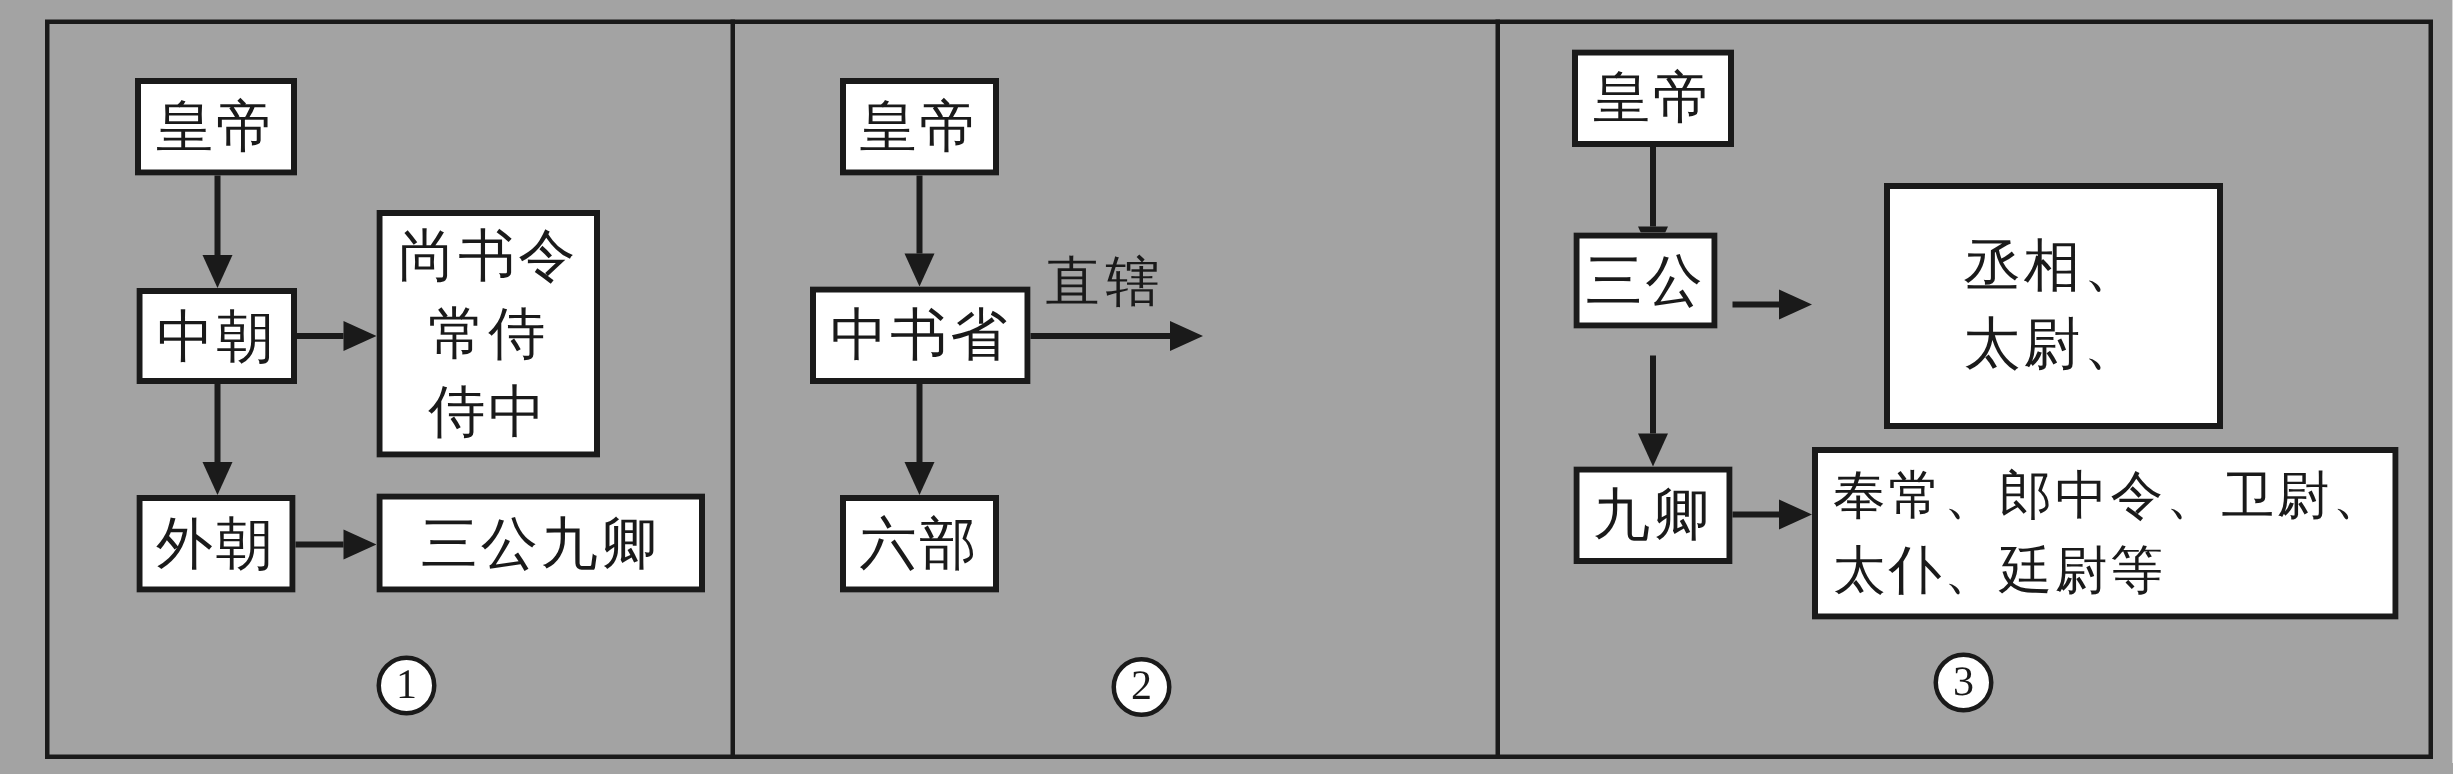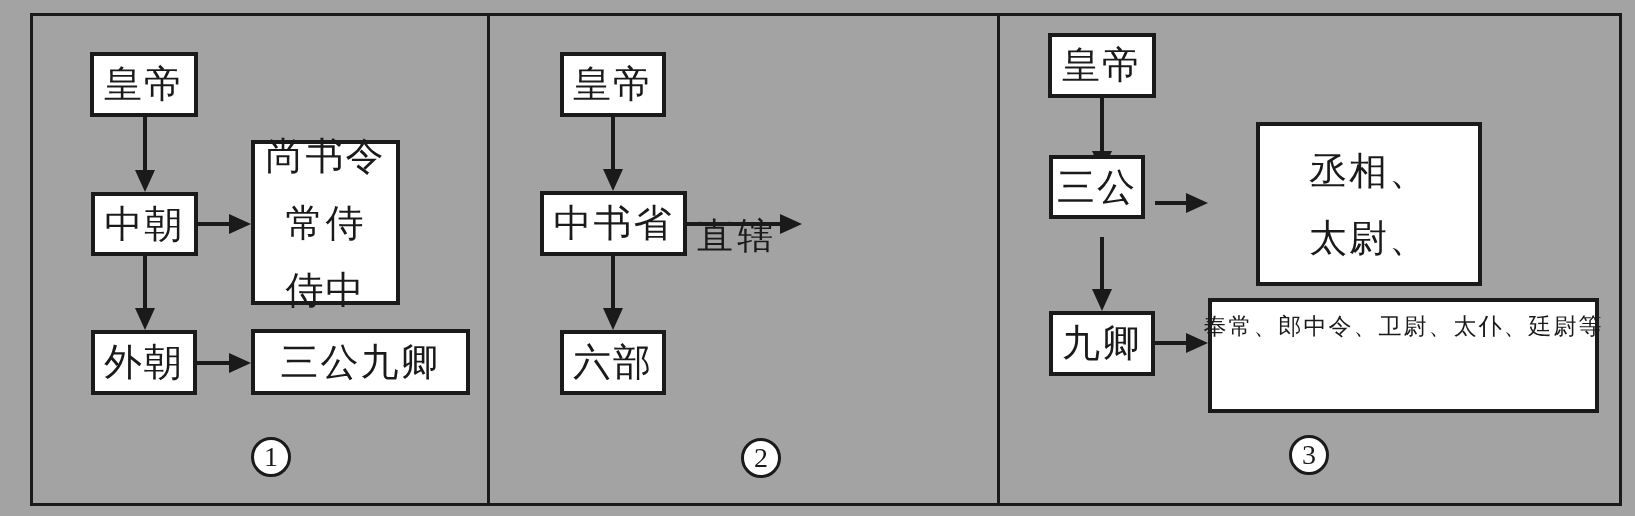--- a/index.html
+++ b/index.html
@@ -18,44 +18,44 @@
     border: 3px solid #1a1a1a; background: transparent;
   }
   .divider { position: absolute; top: 13px; width: 3px; height: 493px; background: #1a1a1a; }
 
   .box {
     position: absolute; box-sizing: border-box;
     border: 4px solid #1a1a1a; background: #ffffff;
     display: flex; align-items: center; justify-content: center;
     font-size: 38px; letter-spacing: 2px; white-space: nowrap;
   }
-  .box.multi { flex-direction: column; line-height: 52px; gap: 15px; }
+  .box.multi { flex-direction: column; line-height: 52px; }
   .box .line { display: block; text-align: center; }
 
   .box-fengchang {
-    font-size: 23px; line-height: 50px;
-    flex-direction: row; align-items: flex-start; justify-content: center;
+    font-size: 35px; line-height: 50px;
+    flex-direction: column; align-items: flex-start; justify-content: center;
     padding: 0 10px;
   }
   .box-fengchang .line { text-align: left; }
 
   .shaft-v { position: absolute; width: 4px; background: #1a1a1a; }
   .shaft-h { position: absolute; height: 4px; background: #1a1a1a; }
   .head-down {
     position: absolute; width: 0; height: 0;
     border-left: 10px solid transparent; border-right: 10px solid transparent;
     border-top: 22px solid #1a1a1a;
   }
   .head-right {
     position: absolute; width: 0; height: 0;
     border-top: 10px solid transparent; border-bottom: 10px solid transparent;
     border-left: 22px solid #1a1a1a;
   }
 
-  .arrow-label { position: absolute; font-size: 36px; letter-spacing: 4px; white-space: nowrap; margin-top: 48px; }
+  .arrow-label { position: absolute; font-size: 36px; letter-spacing: 4px; white-space: nowrap; }
 
   .num-circle {
     position: absolute; box-sizing: border-box;
     width: 40px; height: 40px;
     border: 3px solid #1a1a1a; border-radius: 50%;
     display: flex; align-items: center; justify-content: center;
     font-size: 28px; background: #ffffff;
   }
 </style>
 </head>

